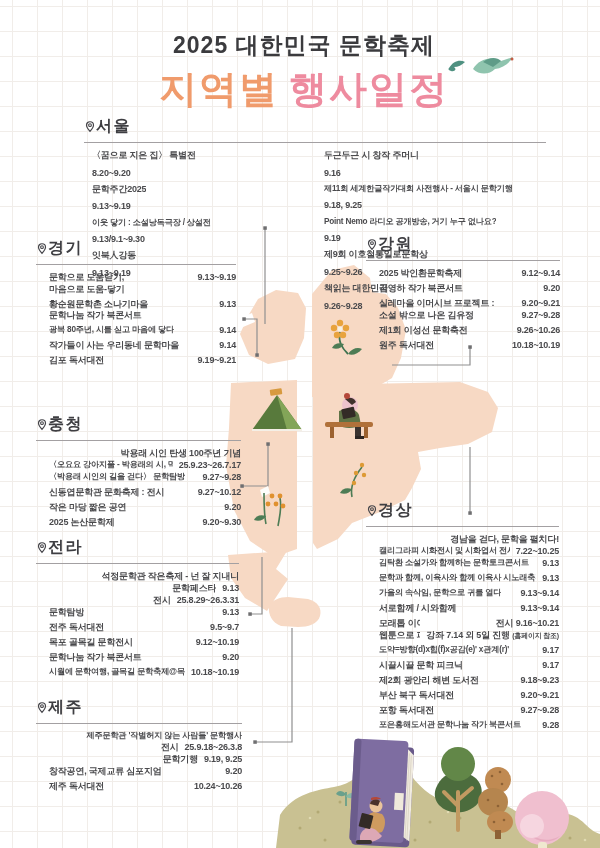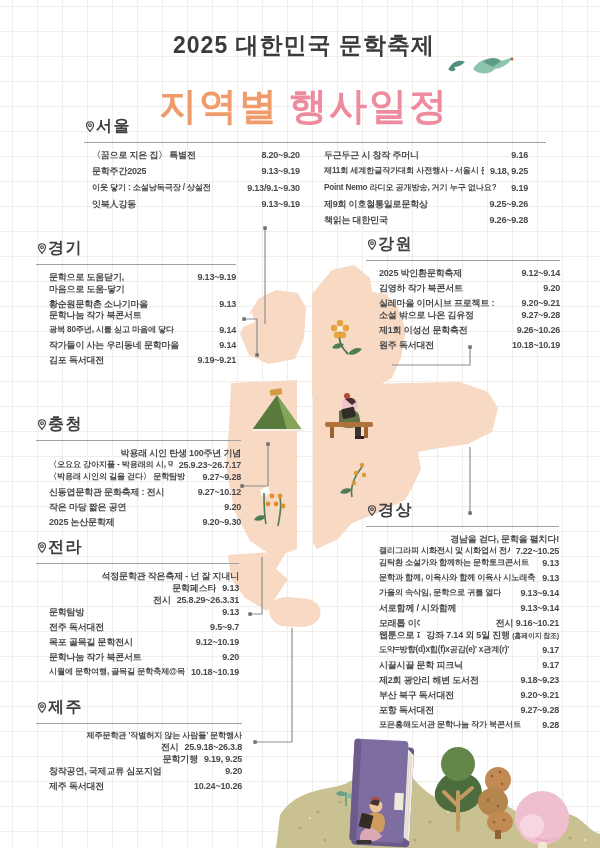--- a/index.html
+++ b/index.html
@@ -5,38 +5,38 @@
   html,body{margin:0;padding:0;background:#fff;}
   .poster{
     position:relative;width:600px;height:848px;overflow:hidden;background:#ffffff;
     background-image:linear-gradient(to right,#f1ede9 1px,transparent 1px),
                      linear-gradient(to bottom,#f1ede9 1px,transparent 1px);
     background-size:25px 25px;background-position:12px 6px;
     font-family:"Liberation Sans","DejaVu Sans",sans-serif;
   }
   .title{position:absolute;top:30px;left:0;right:0;text-align:center;z-index:3;padding-left:8px;}
   .title .t1{font-size:23px;font-weight:800;color:#3b3b3e;letter-spacing:1px;margin:0;}
-  .title .t2{font-size:38px;font-weight:900;letter-spacing:2px;margin:20px 0 0;text-align:center;}
+  .title .t2{font-size:38px;font-weight:900;letter-spacing:2px;margin:3px 0 0;text-align:center;}
   .title .t2 .a{color:#f09b6c;}
   .title .t2 .b{color:#ee8b9f;margin-left:10px;}
   #art{position:absolute;left:0;top:0;z-index:1;pointer-events:none;}
   .sec{position:absolute;z-index:2;}
   .sec-header{display:flex;align-items:center;border-bottom:1.5px solid #a3a0a2;
     padding-bottom:5px;margin-bottom:7px;}
   .pin{width:12px;height:15px;flex:0 0 auto;}
   .sec-label{font-size:16px;font-weight:800;color:#3e3e42;letter-spacing:1.5px;}
   .list{padding-left:13px;}
   #sec-seoul .list{padding-left:8px;}
   .cols{display:flex;gap:16px;}
   .col1{flex:0 0 45%;min-width:0;}
   .col2{flex:1;min-width:0;padding-right:18px;}
   .row{display:flex;justify-content:space-between;align-items:flex-start;gap:6px;
     margin:0 0 3.5px;font-size:9px;font-weight:700;color:#4a4a4d;line-height:1.28;
     letter-spacing:-0.2px;}
-  #sec-seoul .row{margin-bottom:4.8px;}
+  #sec-seoul .row{margin-bottom:4.8px;flex-direction:column;}
   .row.tight{margin-bottom:0.5px;justify-content:flex-end;}
   .row .t{min-width:0;white-space:nowrap;overflow:hidden;}
   .row .t .l2{display:block;}
   .row .d{white-space:nowrap;text-align:right;}
   .row .d .l2{display:block;}
   .row.sm .t{font-size:8.2px;}
   .note{font-size:7px;font-weight:600;}
   #sec-seoul{left:84px;top:116px;width:462px;}
   #sec-gyeonggi{left:36px;top:238px;width:200px;}
   #sec-gangwon{left:366px;top:234px;width:194px;}

